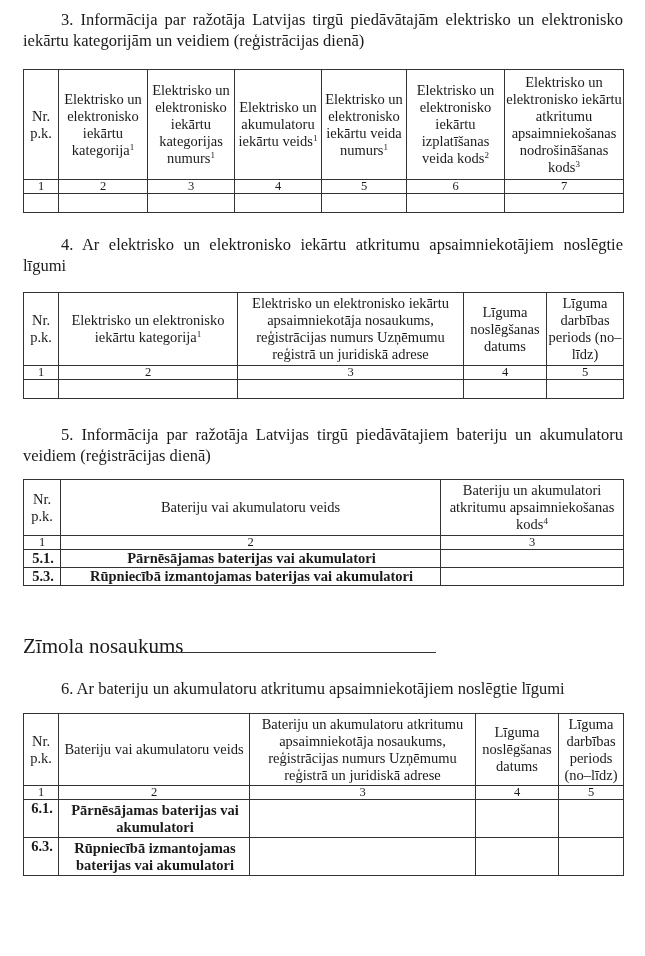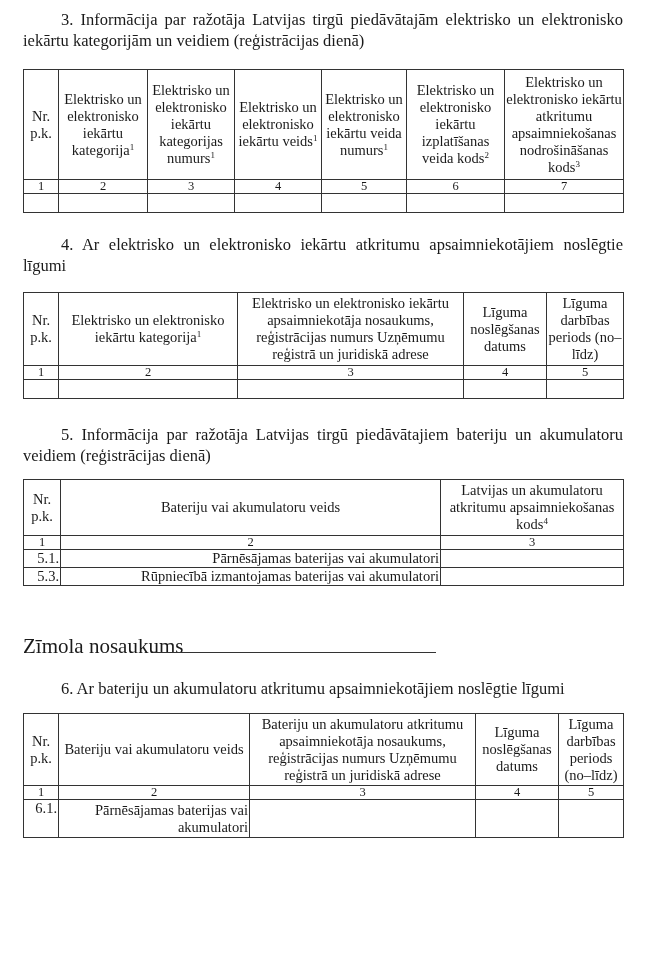--- a/index.html
+++ b/index.html
@@ -17,21 +17,21 @@
     position:absolute; left:23px; border-collapse:collapse; table-layout:fixed;
     font-size:14.5px; line-height:17px;
   }
   td, th {
     border:1.3px solid #333; padding:0 1px; text-align:center; vertical-align:middle;
     font-weight:normal; color:#1a1a1a;
   }
   th { padding:1px 1px; }
   td.num { font-size:12.5px; line-height:13px; height:13px; padding:0; }
   td.blank { height:18px; }
-  td.left { text-align:right; padding-left:3px; }
+  td.left { text-align:center; padding-left:3px;font-weight:bold; }
   sup { font-size:9px; line-height:0; vertical-align:5px; }
   .brand {
     position:absolute; left:23px; top:637px; font-size:21px; line-height:18px;
   }
   .brand-line {
     position:absolute; left:153px; top:652px; width:283px; height:0;
     border-bottom:1.3px solid #333;
   }
 </style>
 </head>
@@ -46,21 +46,21 @@
       <col style="width:87px">
       <col style="width:85px">
       <col style="width:98px">
       <col style="width:119px">
   </colgroup>
   <tbody>
       <tr style="height:110px;">
     <th><span>Nr. p.k.</span></th>
     <th><span>Elektrisko un elektronisko iekārtu kategorija</span><sup>1</sup></th>
     <th><span>Elektrisko un elektronisko iekārtu kategorijas numurs</span><sup>1</sup></th>
-    <th><span>Elektrisko un elektronisko iekārtu veids</span><sup>1</sup></th>
+    <th><span>Elektrisko un akumulatoru iekārtu veids</span><sup>1</sup></th>
     <th><span>Elektrisko un elektronisko iekārtu veida numurs</span><sup>1</sup></th>
     <th><span>Elektrisko un elektronisko iekārtu izplatīšanas veida kods</span><sup>2</sup></th>
     <th><span>Elektrisko un elektronisko iekārtu atkritumu apsaimniekošanas nodrošināšanas kods</span><sup>3</sup></th>
   </tr>
   <tr>
     <td class="num">1</td>
     <td class="num">2</td>
     <td class="num">3</td>
     <td class="num">4</td>
     <td class="num">5</td>
@@ -117,21 +117,21 @@
 <table style="top:479px; width:600px;">
   <colgroup>
     <col style="width:37px">
       <col style="width:380px">
       <col style="width:183px">
   </colgroup>
   <tbody>
       <tr style="height:56px;">
     <th><span>Nr. p.k.</span></th>
     <th><span>Bateriju vai akumulatoru veids</span></th>
-    <th><span>Latvijas un akumulatoru atkritumu apsaimniekošanas kods</span><sup>4</sup></th>
+    <th><span>Bateriju un akumulatori atkritumu apsaimniekošanas kods</span><sup>4</sup></th>
   </tr>
   <tr>
     <td class="num">1</td>
     <td class="num">2</td>
     <td class="num">3</td>
   </tr>
   <tr>
     <td class="left">5.1.</td>
     <td class="left">Pārnēsājamas baterijas vai akumulatori</td>
     <td></td>
@@ -171,14 +171,21 @@
     <td class="num">4</td>
     <td class="num">5</td>
   </tr>
   <tr style="height:38px;">
     <td class="left" style="vertical-align:top;margin-left:34px;">6.1.</td>
     <td class="left">Pārnēsājamas baterijas vai akumulatori</td>
     <td></td>
     <td></td>
     <td></td>
   </tr>
+  <tr style="height:38px;">
+    <td class="left" style="vertical-align:top;">6.3.</td>
+    <td class="left">Rūpniecībā izmantojamas baterijas vai akumulatori</td>
+    <td></td>
+    <td></td>
+    <td></td>
+  </tr>
 </tbody>
   </table>
 
 </body></html>

